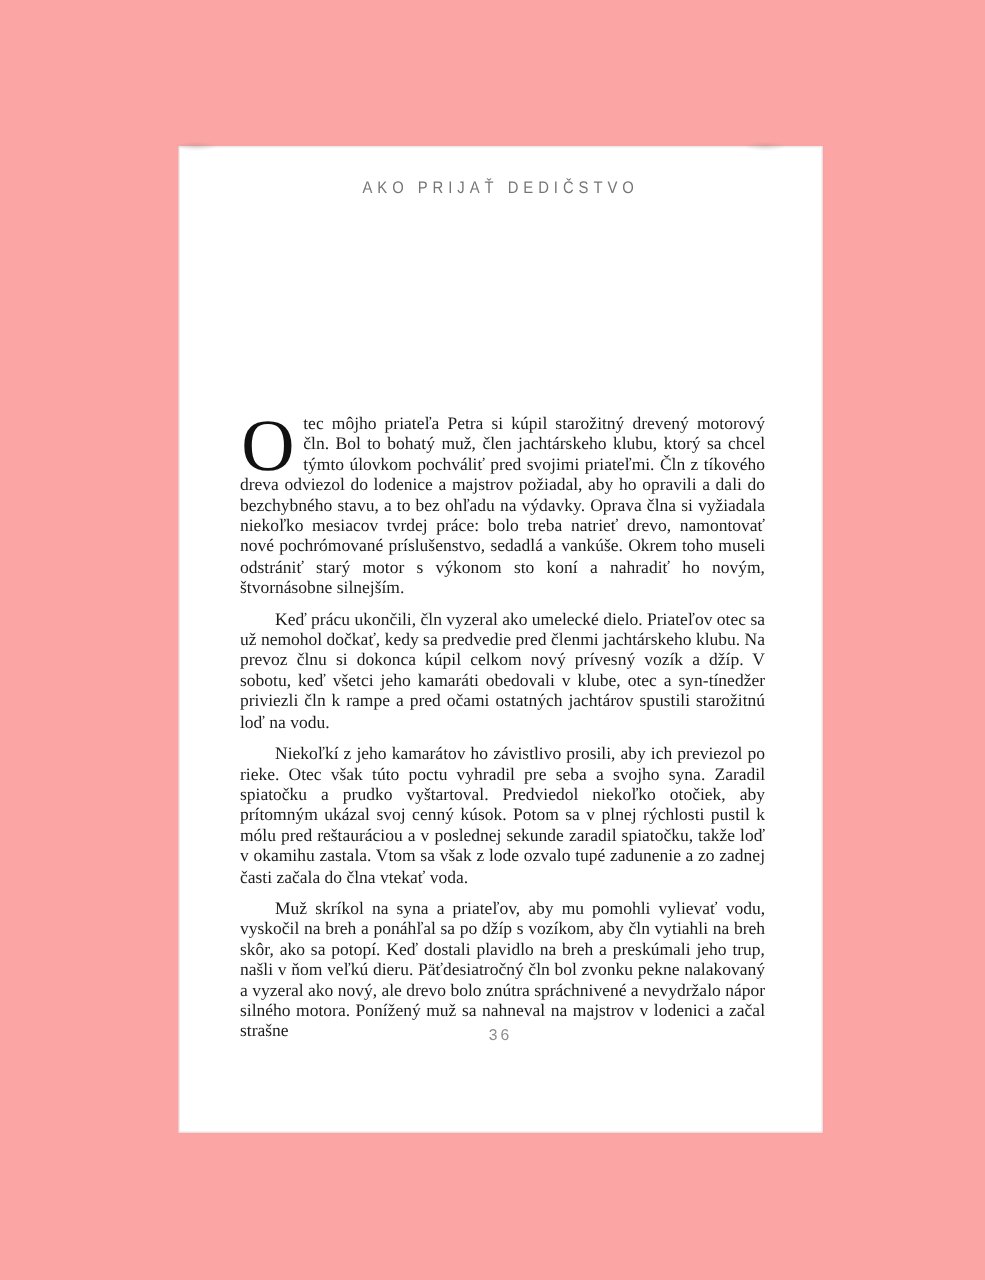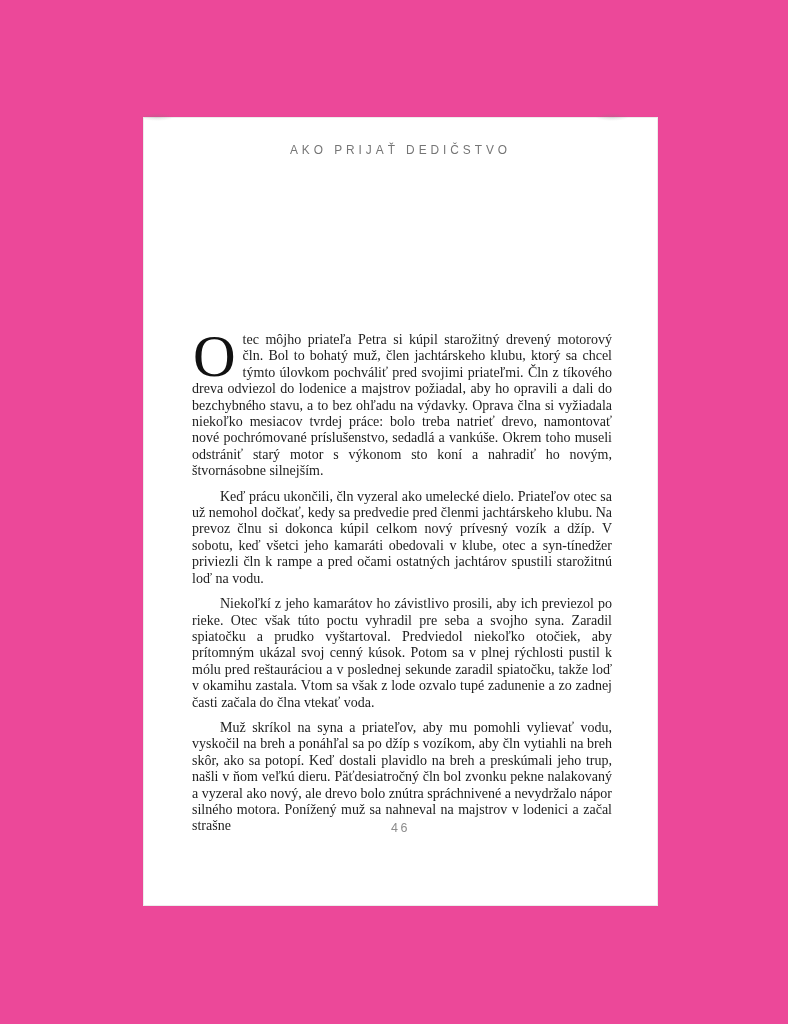--- a/index.html
+++ b/index.html
@@ -7,21 +7,21 @@
     width: 788px;
     height: 1024px;
     background: #ffffff;
     overflow: hidden;
     font-family: "Liberation Serif", serif;
   }
   .canvas {
     position: relative;
     width: 788px;
     height: 1024px;
-    background: #ec4899;
+    background: #fca5a5;
     padding-left: 15px;
   }
   .page-sheet {
     position: absolute;
     left: 143px;
     top: 117px;
     width: 515px;
     height: 789px;
     background: #ffffff;
     border: 1px solid #ececec;
@@ -97,15 +97,15 @@
 
     <div class="chapter-title">AKO PRIJAŤ DEDIČSTVO</div>
 
     <div class="text-column">
         <p class="opening"><span class="dropcap">O</span>tec môjho priateľa Petra si kúpil starožitný drevený motorový čln. Bol to bohatý muž, člen jachtárskeho klubu, ktorý sa chcel týmto úlovkom pochváliť pred svojimi priateľmi. Čln z tíkového dreva odviezol do lodenice a majstrov požiadal, aby ho opravili a dali do bezchybného stavu, a to bez ohľadu na výdavky. Oprava člna si vyžiadala niekoľko mesiacov tvrdej práce: bolo treba natrieť drevo, namontovať nové pochrómované príslušenstvo, sedadlá a vankúše. Okrem toho museli odstrániť starý motor s výkonom sto koní a nahradiť ho novým, štvornásobne silnejším.</p>
         <p>Keď prácu ukončili, čln vyzeral ako umelecké dielo. Priateľov otec sa už nemohol dočkať, kedy sa predvedie pred členmi jachtárskeho klubu. Na prevoz člnu si dokonca kúpil celkom nový prívesný vozík a džíp. V sobotu, keď všetci jeho kamaráti obedovali v klube, otec a syn-tínedžer priviezli čln k rampe a pred očami ostatných jachtárov spustili starožitnú loď na vodu.</p>
         <p>Niekoľkí z jeho kamarátov ho závistlivo prosili, aby ich previezol po rieke. Otec však túto poctu vyhradil pre seba a svojho syna. Zaradil spiatočku a prudko vyštartoval. Predviedol niekoľko otočiek, aby prítomným ukázal svoj cenný kúsok. Potom sa v plnej rýchlosti pustil k mólu pred reštauráciou a v poslednej sekunde zaradil spiatočku, takže loď v okamihu zastala. Vtom sa však z lode ozvalo tupé zadunenie a zo zadnej časti začala do člna vtekať voda.</p>
         <p>Muž skríkol na syna a priateľov, aby mu pomohli vylievať vodu, vyskočil na breh a ponáhľal sa po džíp s vozíkom, aby čln vytiahli na breh skôr, ako sa potopí. Keď dostali plavidlo na breh a preskúmali jeho trup, našli v ňom veľkú dieru. Päťdesiatročný čln bol zvonku pekne nalakovaný a vyzeral ako nový, ale drevo bolo znútra spráchnivené a nevydržalo nápor silného motora. Ponížený muž sa nahneval na majstrov v lodenici a začal strašne</p>
       </div>
 
-    <div class="page-number">46</div>
+    <div class="page-number">36</div>
   </div>
 </div>
 
 </body></html>

